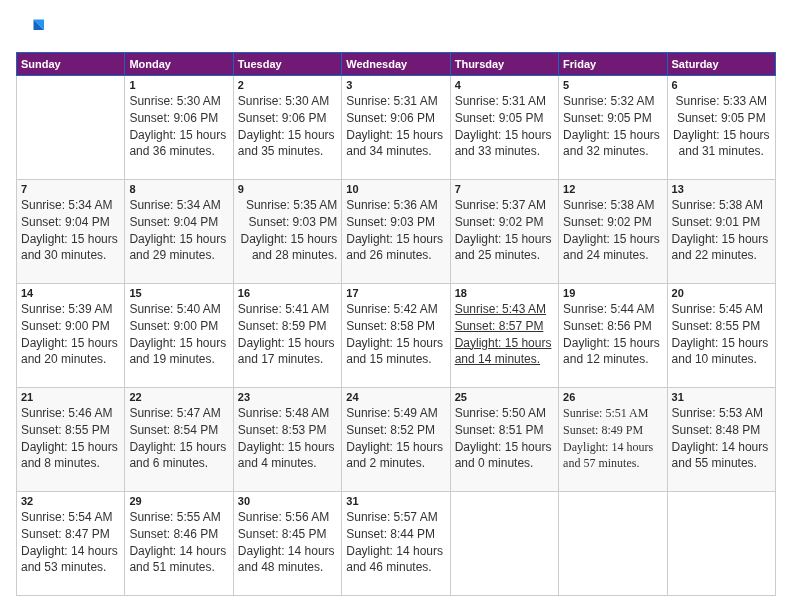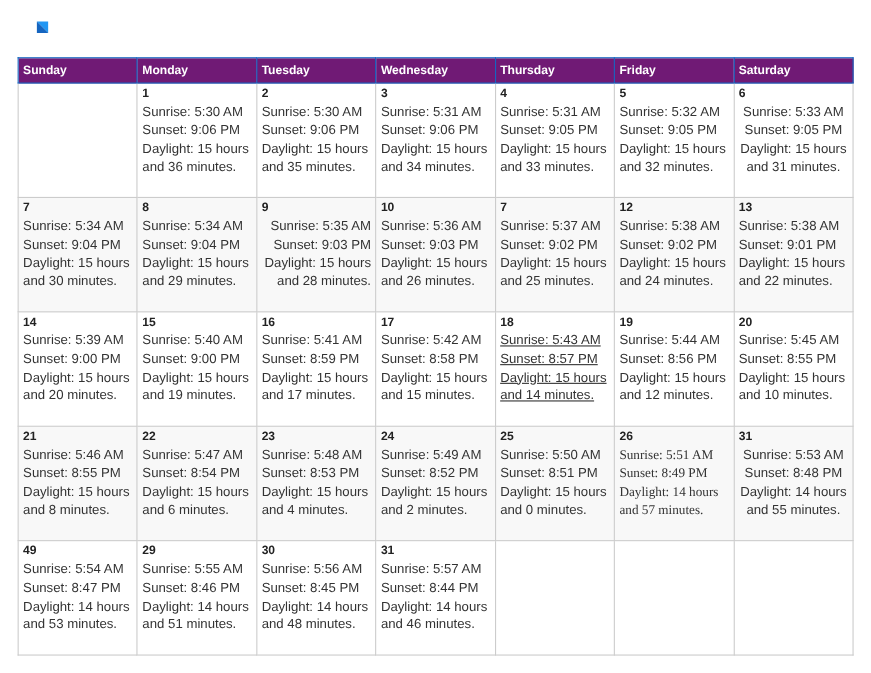--- a/index.html
+++ b/index.html
@@ -318,29 +318,29 @@
           </td>
           <td>
             <span class="day-number">26</span>
             <div class="day-info" style="white-space: pre-line; font-family: Liberation Serif, serif;">Sunrise: 5:51 AM
 Sunset: 8:49 PM
 Daylight: 14 hours
 and 57 minutes.</div>
           </td>
           <td>
             <span class="day-number">31</span>
-            <div class="day-info" style="white-space: pre-line; text-align: center;">Sunrise: 5:53 AM
+            <div class="day-info" style="white-space: pre-line;">Sunrise: 5:53 AM
 Sunset: 8:48 PM
 Daylight: 14 hours
 and 55 minutes.</div>
           </td>
         </tr>
         <tr>
           <td>
-            <span class="day-number">49</span>
+            <span class="day-number">32</span>
             <div class="day-info" style="white-space: pre-line;">Sunrise: 5:54 AM
 Sunset: 8:47 PM
 Daylight: 14 hours
 and 53 minutes.</div>
           </td>
           <td>
             <span class="day-number">29</span>
             <div class="day-info" style="white-space: pre-line;">Sunrise: 5:55 AM
 Sunset: 8:46 PM
 Daylight: 14 hours

